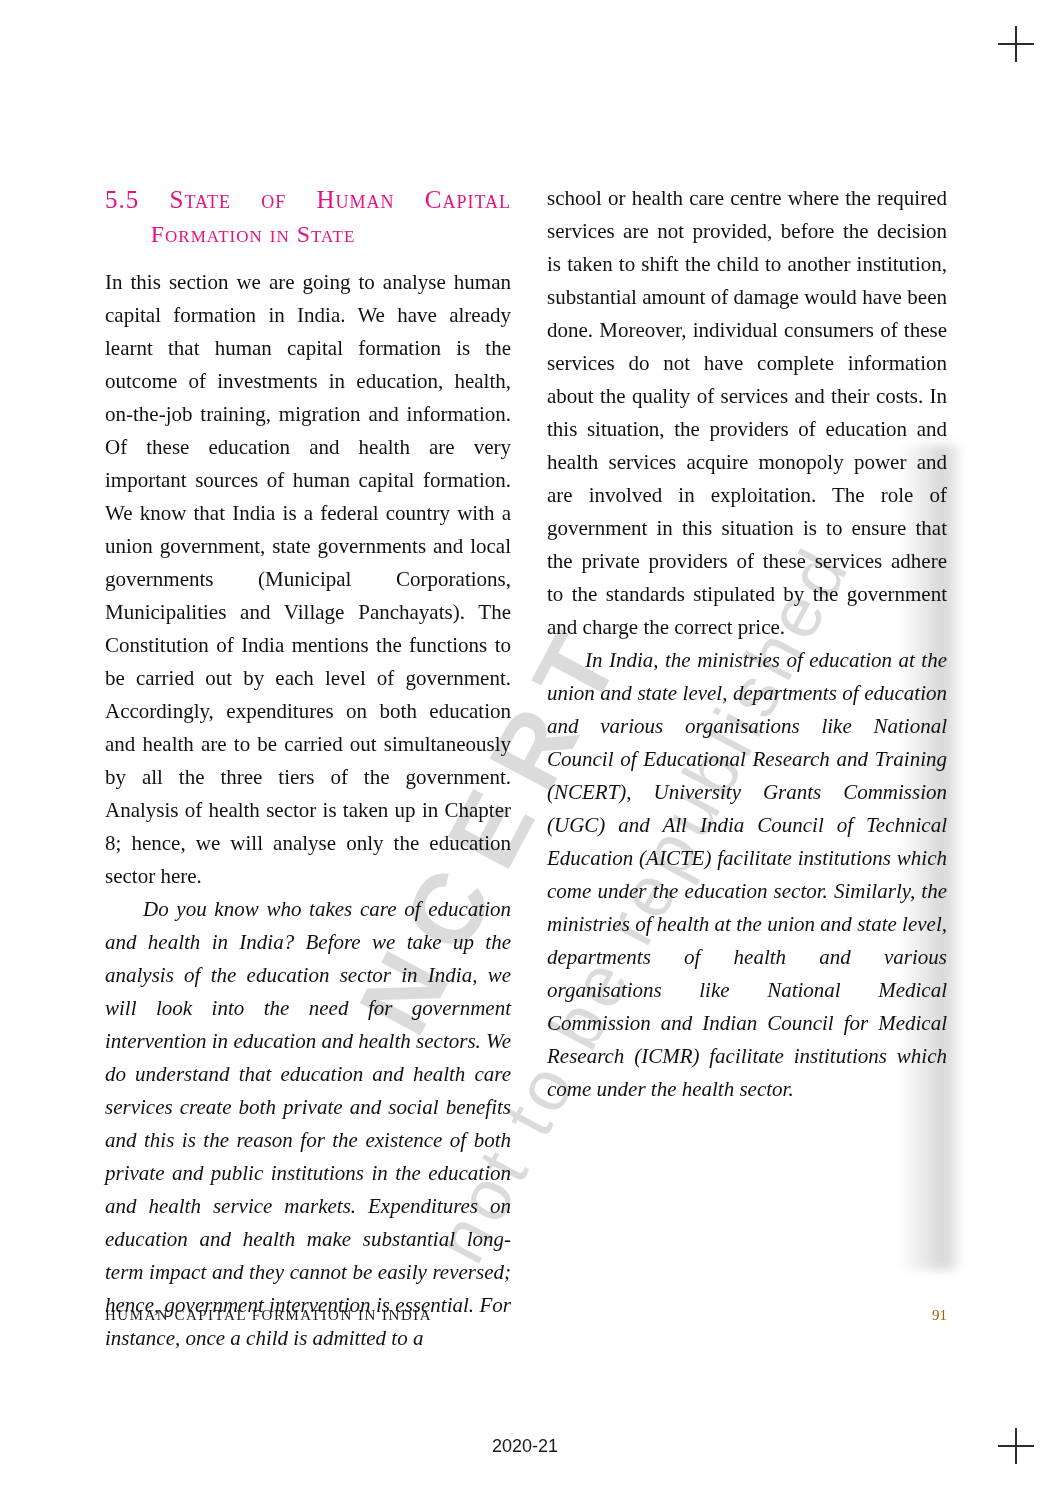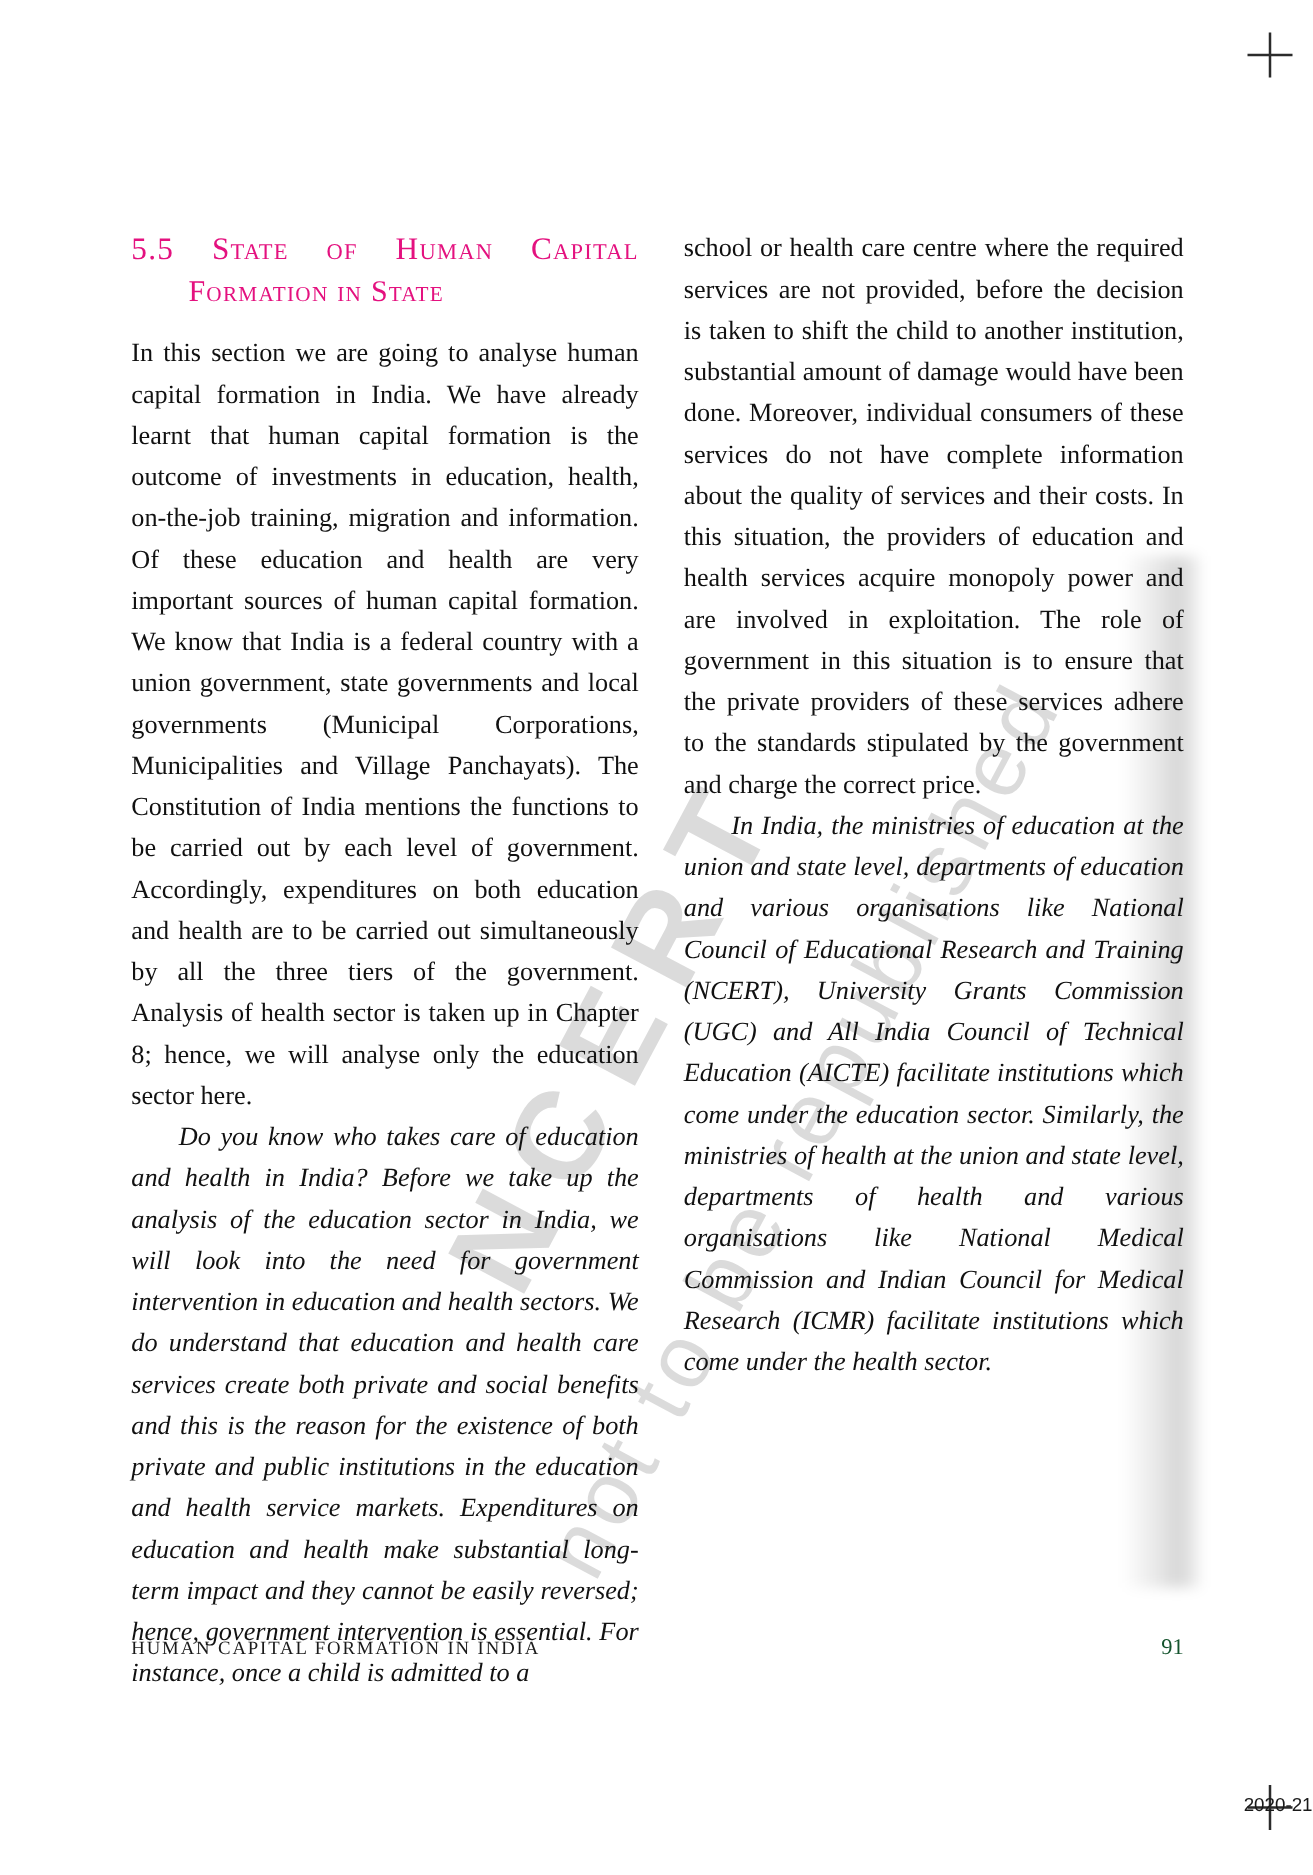--- a/index.html
+++ b/index.html
@@ -152,31 +152,31 @@
     justify-content: space-between;
     align-items: baseline;
     margin-top: 24px;
   }
   .running-title {
     font-size: 15px;
     letter-spacing: 1.5px;
     color: #1a1a1a;
   }
   .page-number {
-    font-size: 18px;
-    color: #14532d;
+    font-size: 15px;
+    color: #a16207;
   }
   .edition-line {
     position: absolute;
     left: 0;
     width: 1050px;
     top: 1436px;
-    text-align: right;
+    text-align: center;
     font-family: "Liberation Sans", sans-serif;
-    font-size: 15px;
+    font-size: 18px;
     color: #1a1a1a;
   }
 </style>
 </head>
 <body>
 
 <div class="page">
 
   <div class="scan-shadow"></div>
 

